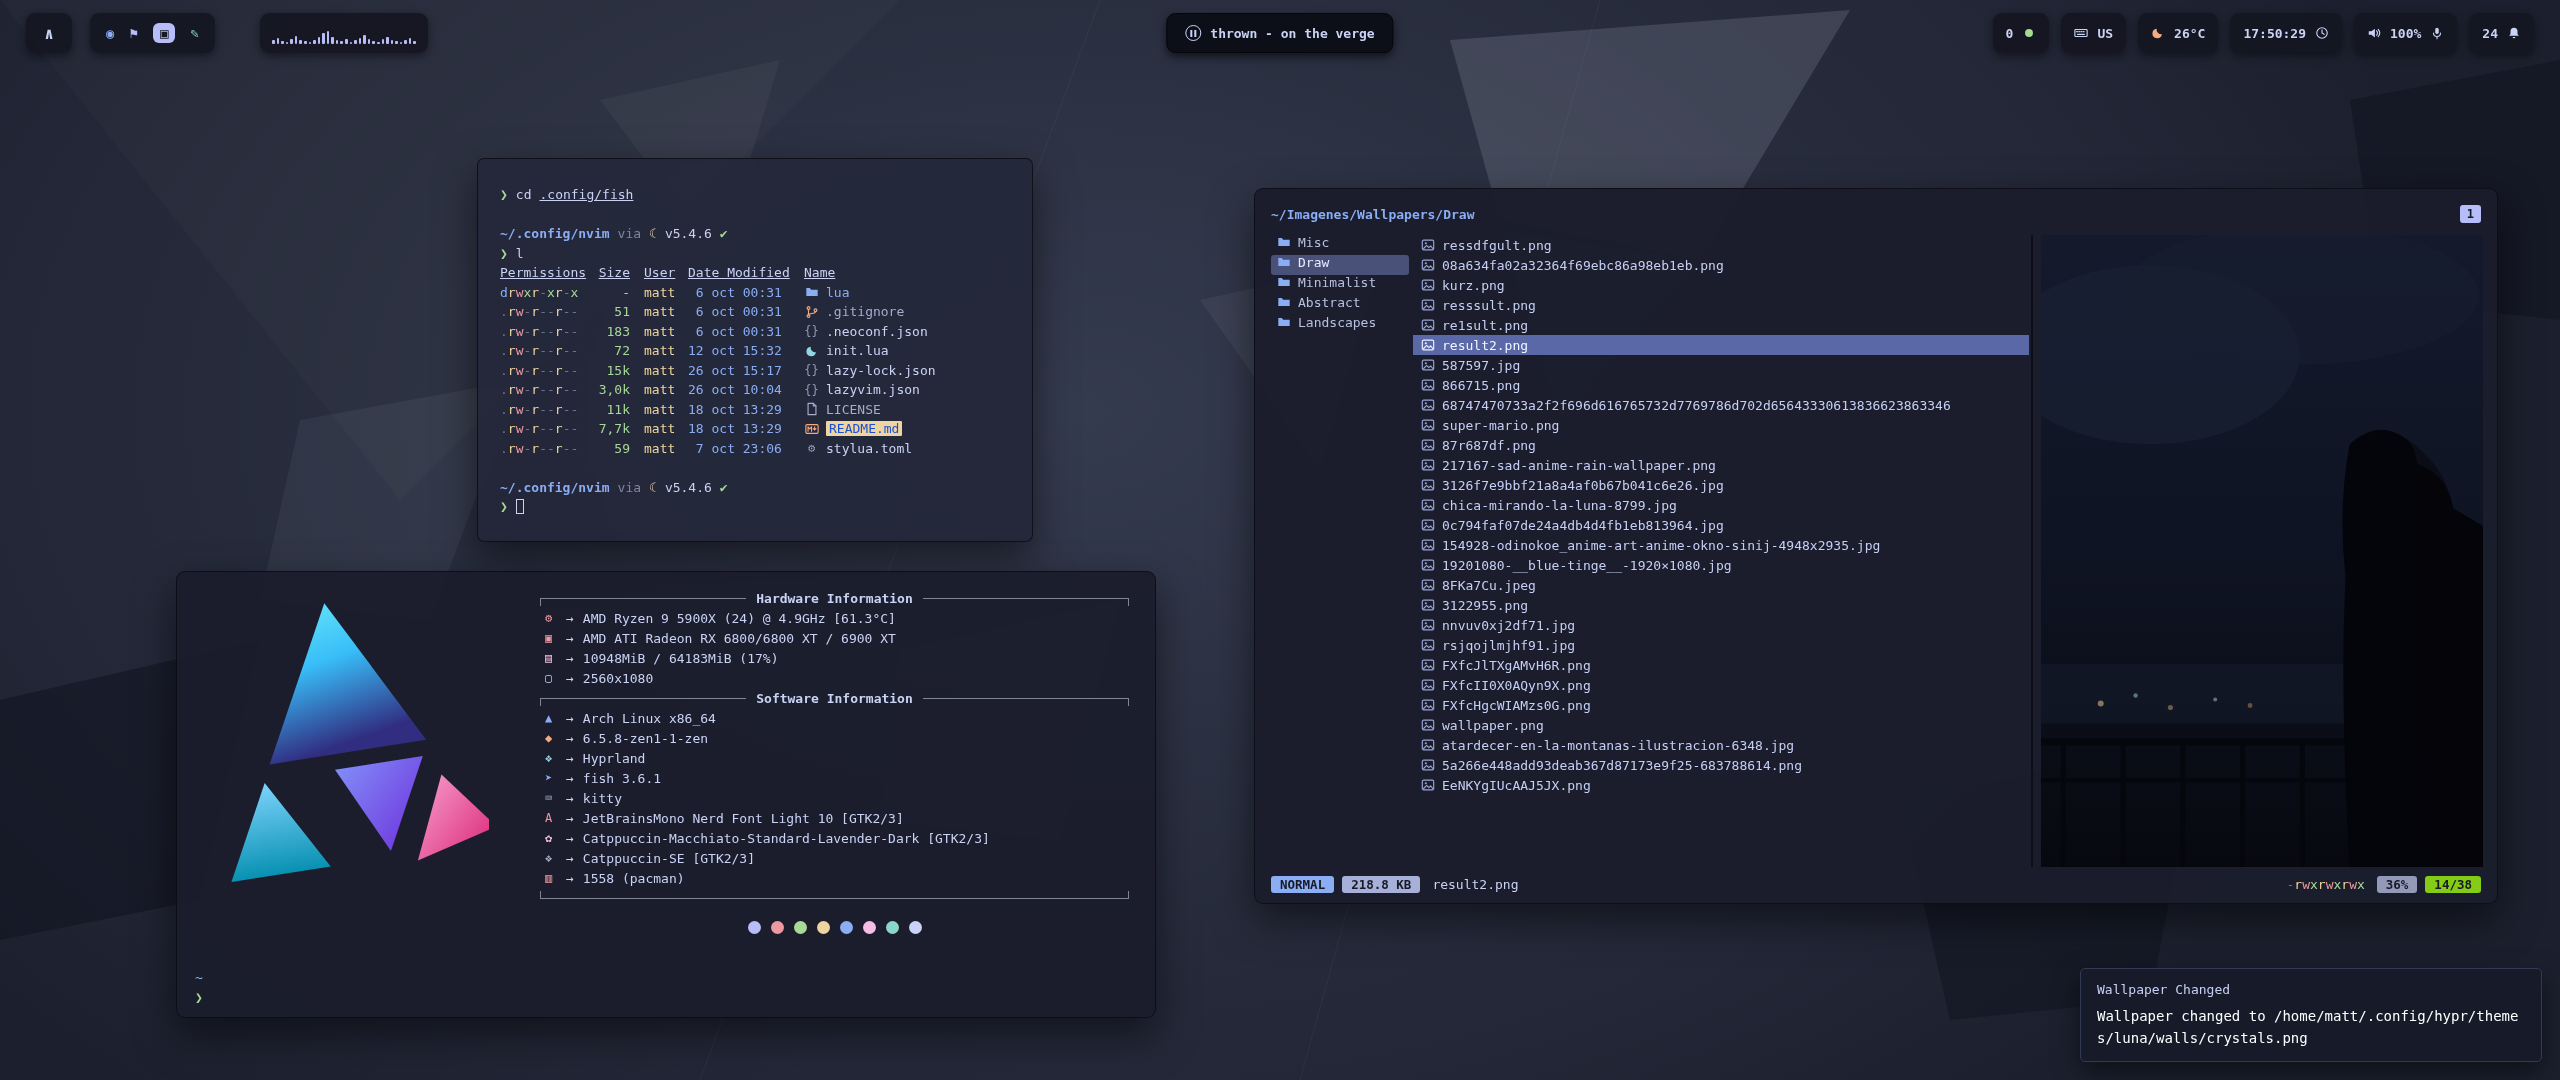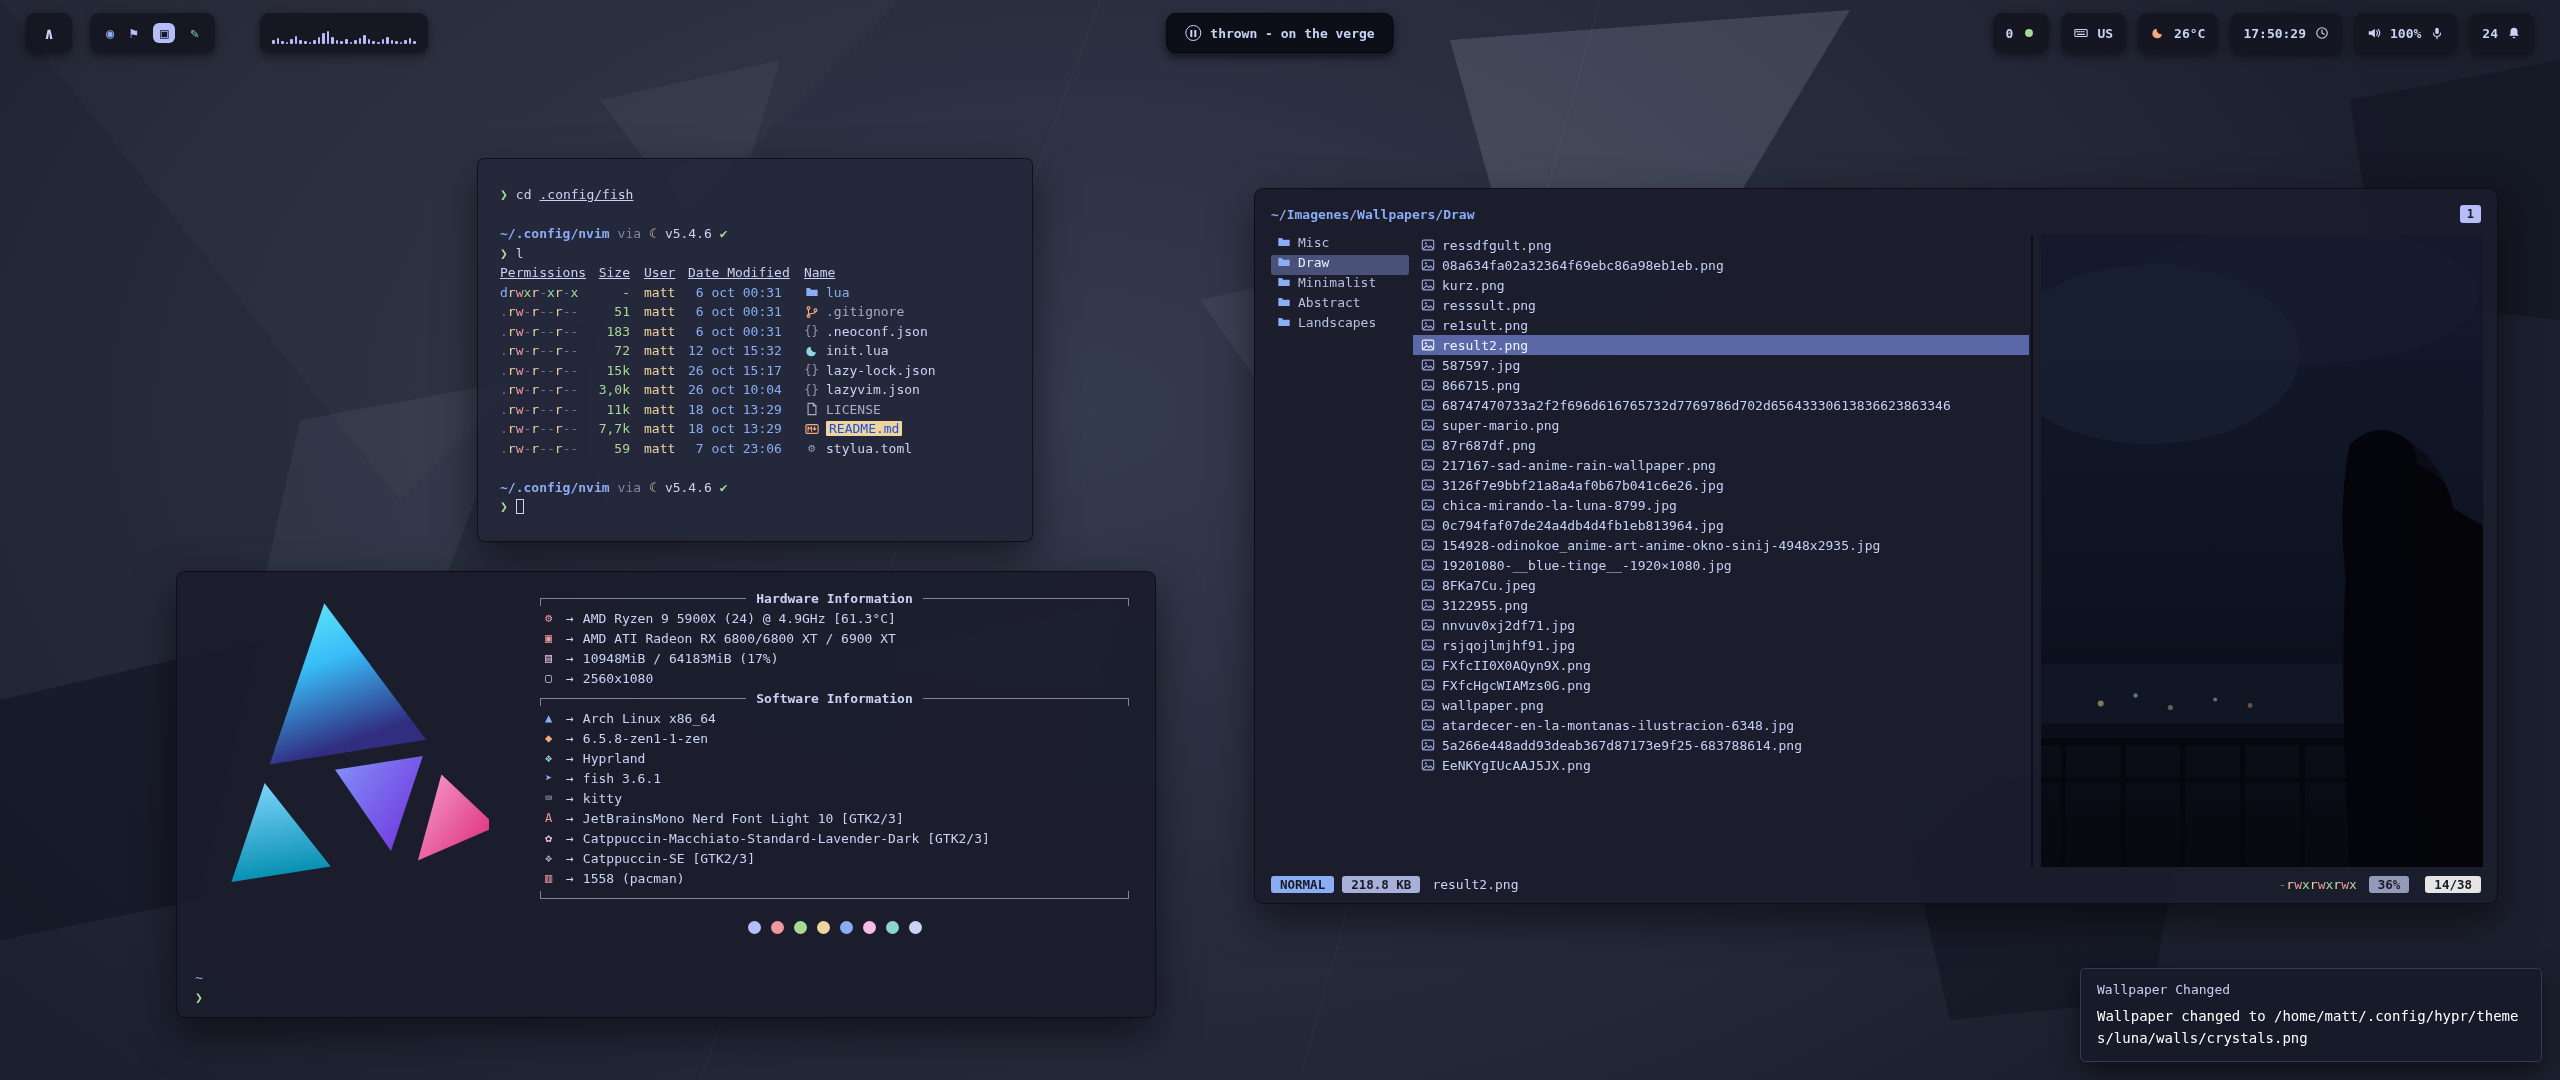--- a/index.html
+++ b/index.html
@@ -84,21 +84,21 @@
   .fm-file.sel{background:#5b68a8;color:#f2f5ff}
   #fm-sep{position:absolute;left:776px;top:46px;bottom:36px;width:2px;background:#0c0e18}
   #fm-preview{position:absolute;left:786px;top:46px;right:14px;bottom:36px;background:#0b0d15;overflow:hidden}
   #fm-preview svg{width:100%;height:100%;display:block}
   #fm-status{position:absolute;left:16px;right:16px;bottom:8px;height:22px;display:flex;align-items:center;justify-content:space-between}
   .sleft,.sright{display:flex;align-items:center}
   .chip{padding:1px 9px;border-radius:3px;font-weight:bold;color:#181926;font-size:12.5px}
   .chip.mode{background:#8aadf4}
   .chip.size{background:#a6b0d8;margin-left:8px}
   .chip.pct{background:#939ab7;margin-left:12px}
-  .chip.pos{background:#e5e5e5;margin-left:16px}
+  .chip.pos{background:#84cc16;margin-left:8px}
   #fm-status .fname{margin-left:12px;color:#cad3f5}
   #status-perms{letter-spacing:0}
 
   
   #notification{position:absolute;left:2080px;top:968px;width:462px;height:94px;background:#171a28;
     border:1px solid #333a55;border-radius:5px;box-shadow:0 10px 26px rgba(0,0,0,.5);padding:13px 16px;cursor:pointer}
   #notification .ntitle{font-size:13px;color:#c6d0f5}
   #notification .nbody{margin-top:9px;font-size:14px;color:#ffffff;line-height:1.55;word-break:break-all}
 </style>
 </head>
@@ -667,20 +667,30 @@
           <span>rsjqojlmjhf91.jpg</span>
         </div>
         <div class="fm-file">
           <span class="ic" style="color: rgb(153, 165, 216);">
             <svg viewBox="0 0 16 16">
               <rect x="1.5" y="2.5" width="13" height="11" rx="1.5" fill="none" stroke="currentColor"></rect>
               <circle cx="5.5" cy="6" r="1.2" fill="currentColor"></circle>
               <path d="M3 12l3.5-3.5 2.5 2.5 2-2 2.5 3" fill="none" stroke="currentColor"></path>
             </svg>
           </span>
+          <span>FXfcJlTXgAMvH6R.png</span>
+        </div>
+        <div class="fm-file">
+          <span class="ic" style="color: rgb(153, 165, 216);">
+            <svg viewBox="0 0 16 16">
+              <rect x="1.5" y="2.5" width="13" height="11" rx="1.5" fill="none" stroke="currentColor"></rect>
+              <circle cx="5.5" cy="6" r="1.2" fill="currentColor"></circle>
+              <path d="M3 12l3.5-3.5 2.5 2.5 2-2 2.5 3" fill="none" stroke="currentColor"></path>
+            </svg>
+          </span>
           <span>FXfcII0X0AQyn9X.png</span>
         </div>
         <div class="fm-file">
           <span class="ic" style="color: rgb(153, 165, 216);">
             <svg viewBox="0 0 16 16">
               <rect x="1.5" y="2.5" width="13" height="11" rx="1.5" fill="none" stroke="currentColor"></rect>
               <circle cx="5.5" cy="6" r="1.2" fill="currentColor"></circle>
               <path d="M3 12l3.5-3.5 2.5 2.5 2-2 2.5 3" fill="none" stroke="currentColor"></path>
             </svg>
           </span>

